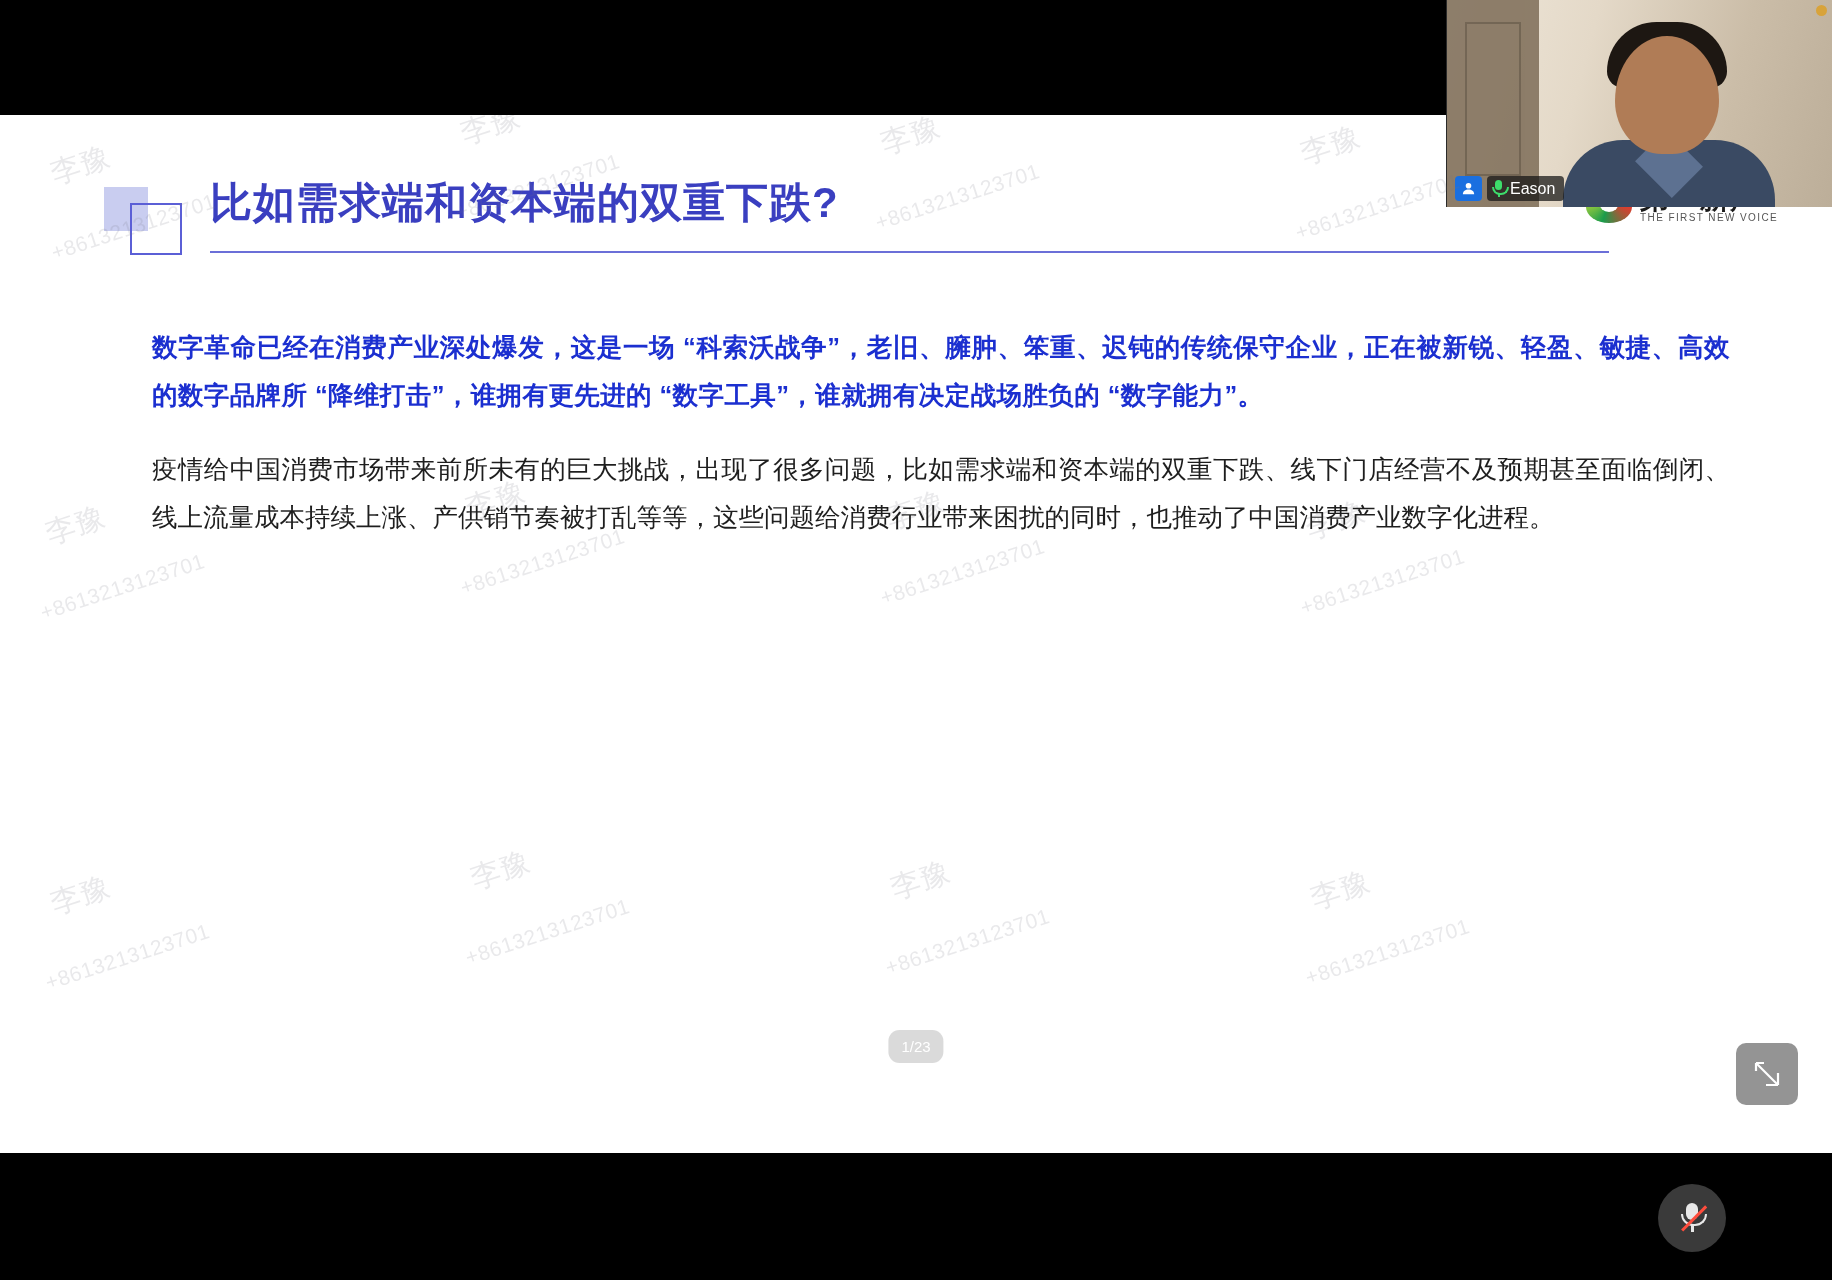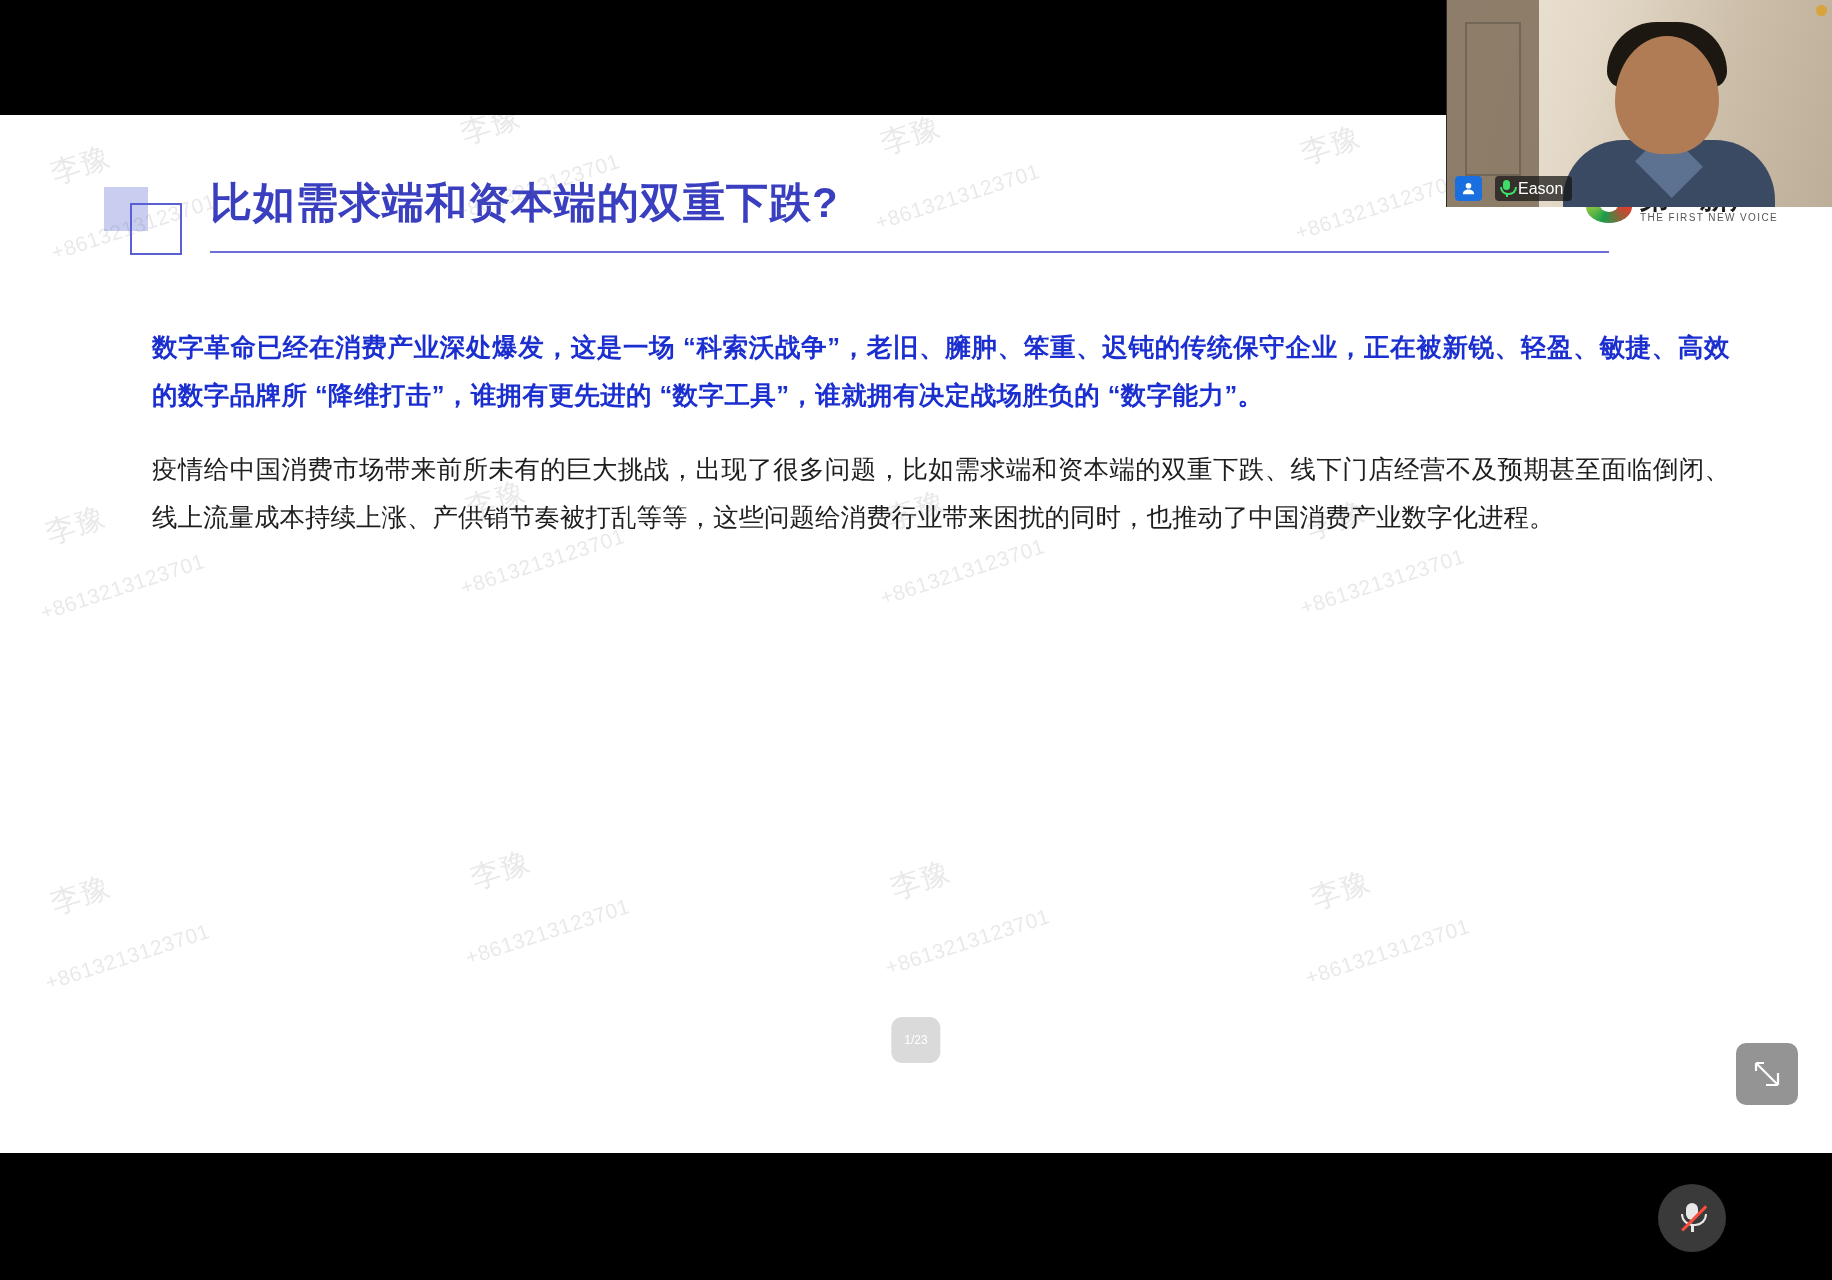--- a/index.html
+++ b/index.html
@@ -173,22 +173,22 @@
   }
 
   
   .page-pill {
     position: absolute;
     left: 50%;
     transform: translateX(-50%);
     bottom: 90px;
     background: rgba(150, 150, 150, 0.35);
     color: #ffffff;
-    font-size: 12px;
-    padding: 16px 13px;
+    font-size: 15px;
+    padding: 8px 13px;
     border-radius: 11px;
     z-index: 8;
   }
 
   
   .collapse-btn {
     position: absolute;
     right: 34px;
     bottom: 48px;
     width: 62px;
@@ -270,21 +270,21 @@
     height: 44px;
     background: #5d7191;
     transform: rotate(45deg);
   }
   .tile-nameplate {
     position: absolute;
     left: 8px;
     bottom: 6px;
     display: flex;
     align-items: center;
-    gap: 13px;
+    gap: 5px;
     z-index: 3;
     margin-top: 36px;
   }
   .badge-blue {
     width: 27px;
     height: 25px;
     background: #1a6fe0;
     border-radius: 4px;
     display: flex;
     align-items: center;

